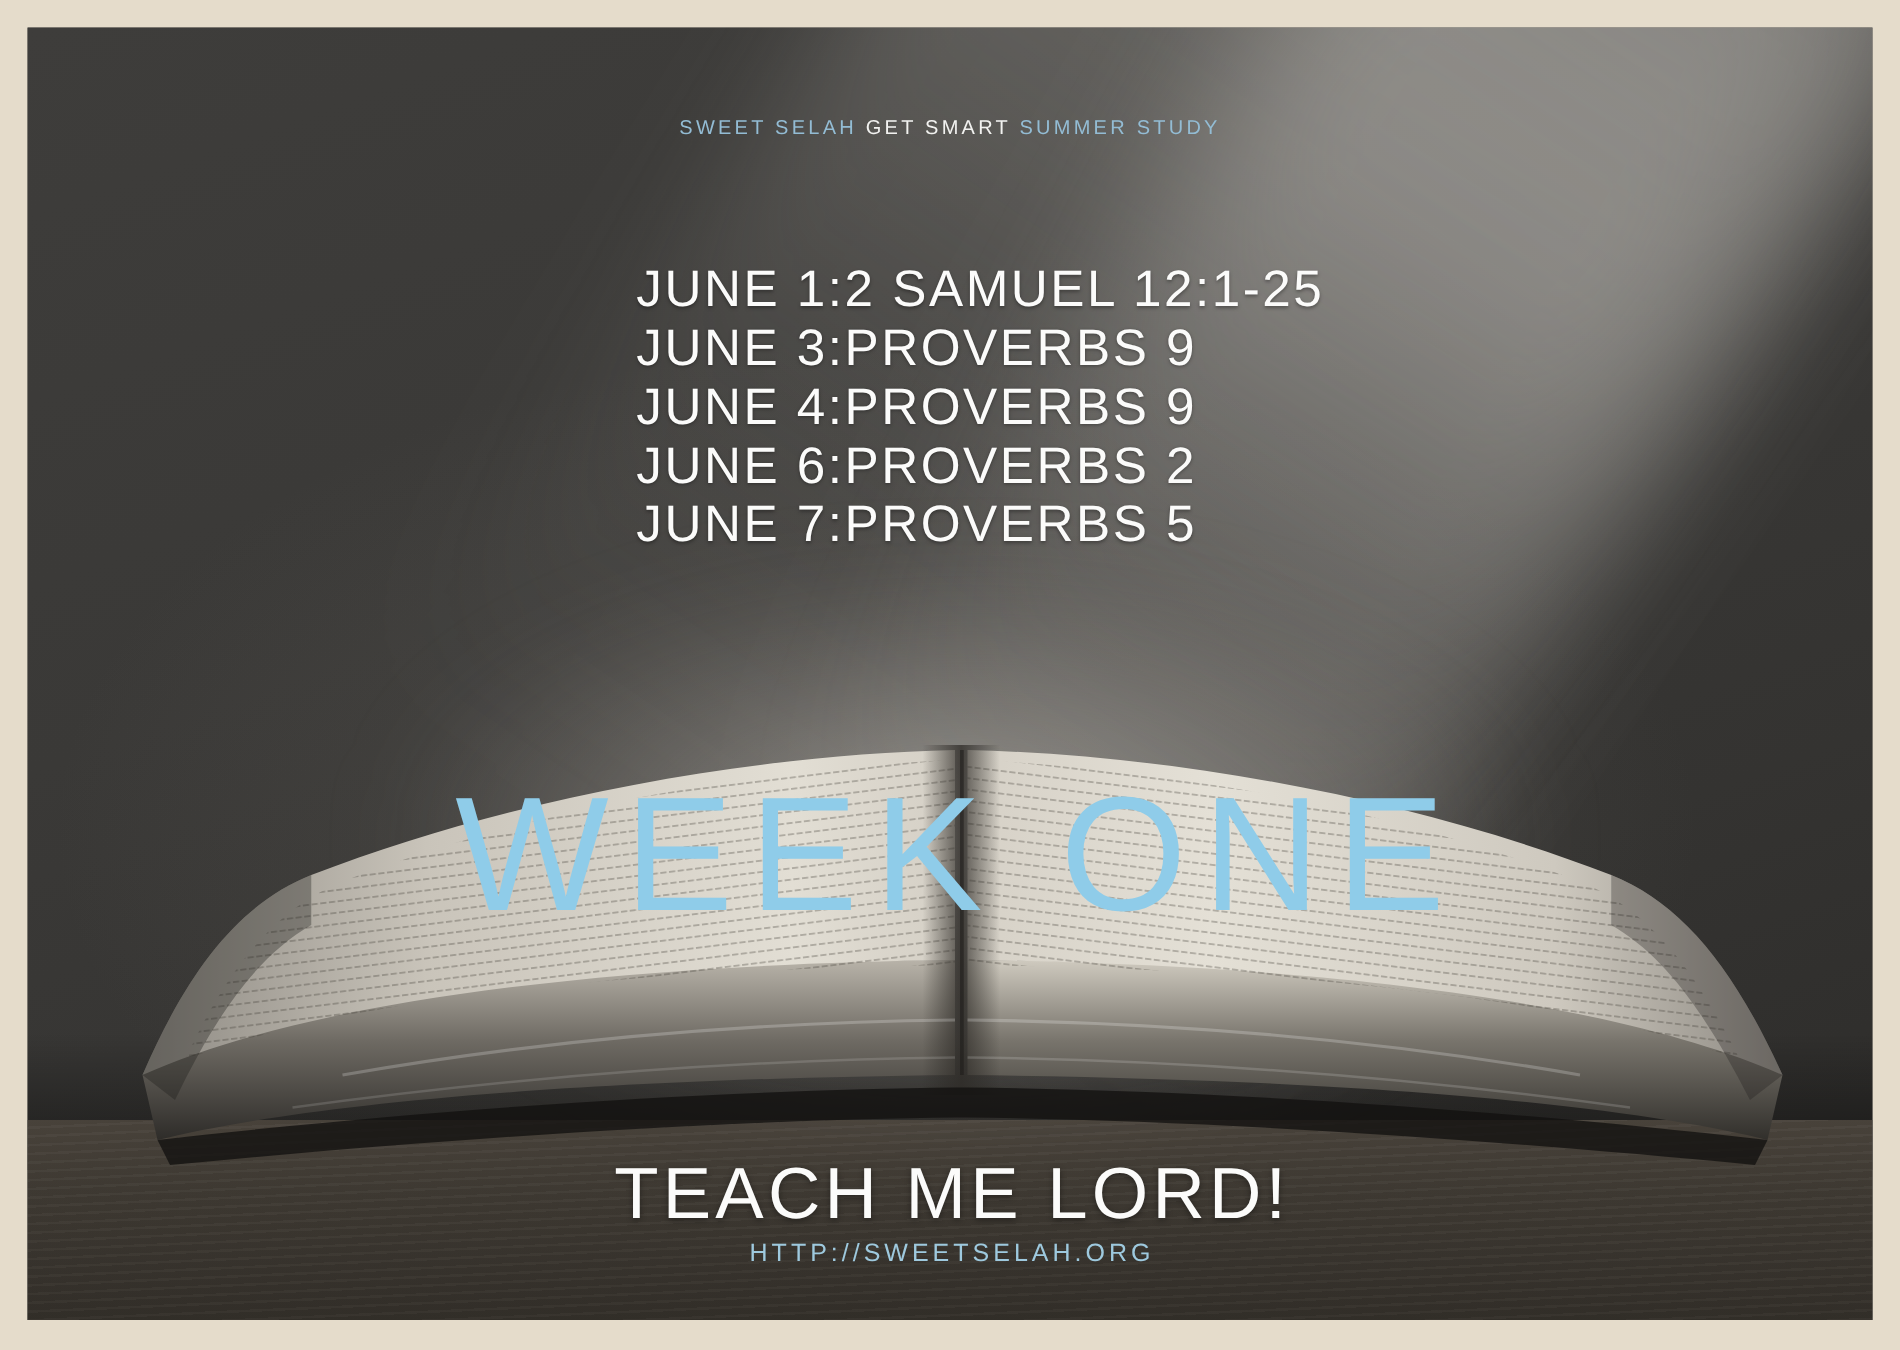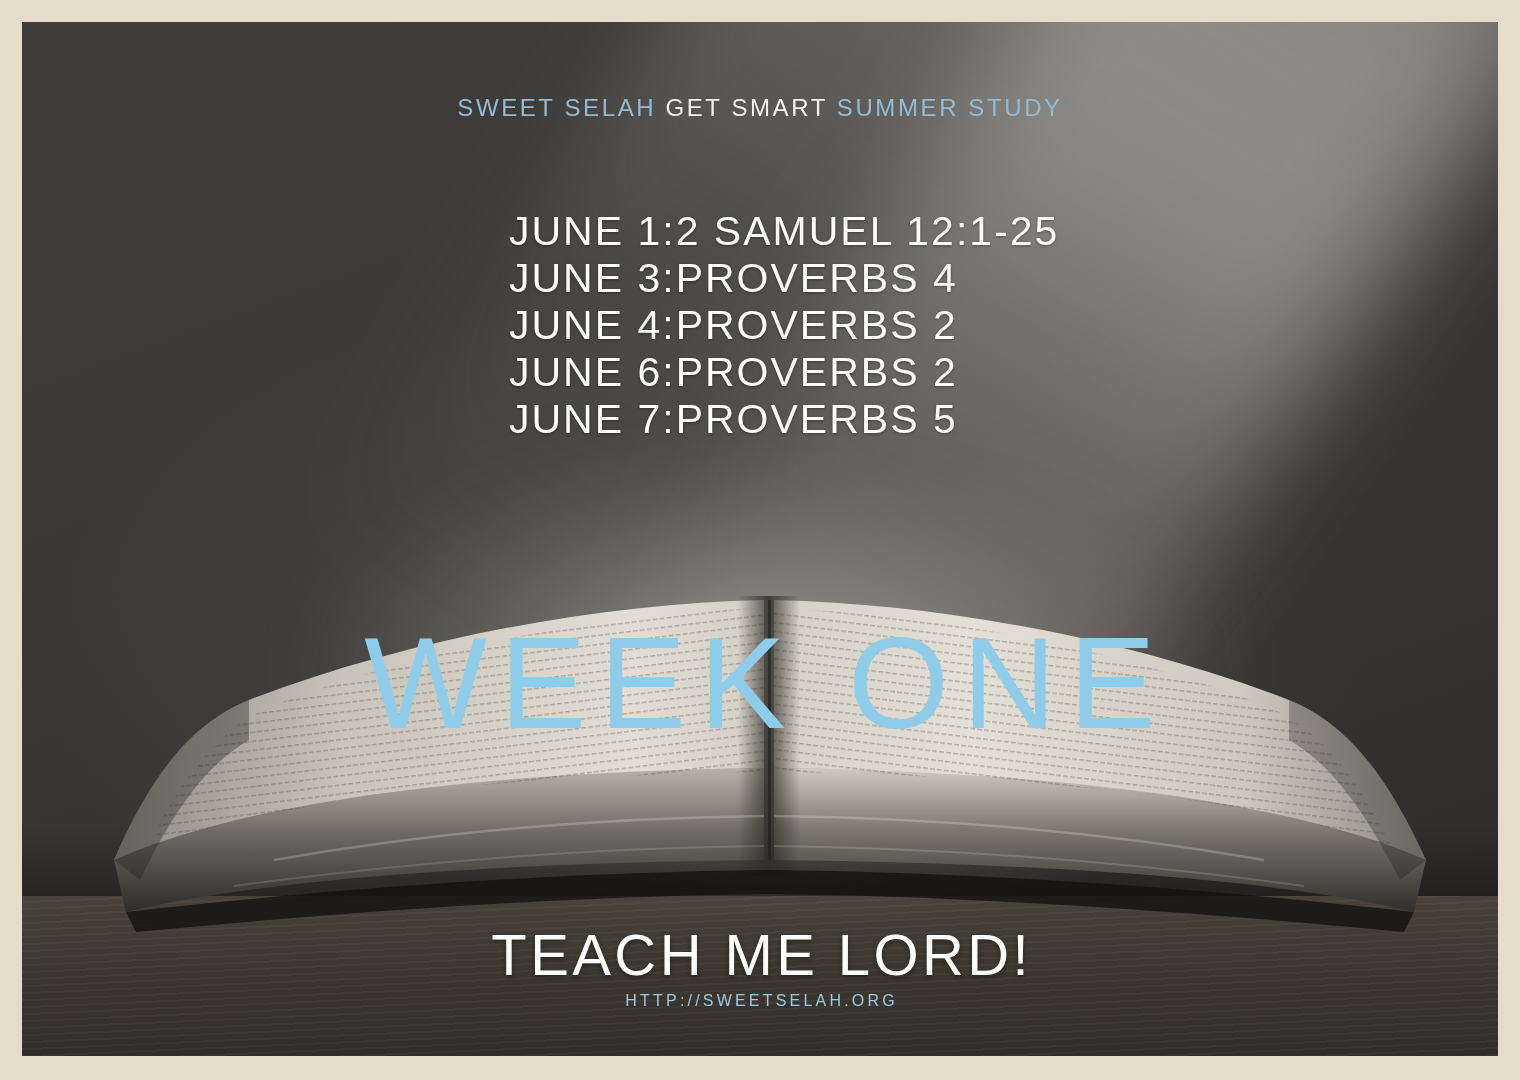--- a/index.html
+++ b/index.html
@@ -128,21 +128,21 @@
     position: absolute;
     inset: 0;
   }
 
   #study-header {
     position: absolute;
     top: 72px;
     left: 0;
     width: 100%;
     text-align: center;
-    font-size: 24px;
+    font-size: 16px;
     letter-spacing: 2.6px;
     font-weight: 400;
     white-space: nowrap;
   }
   #study-header .blue { color: #93bcd4; }
   #study-header .white { color: #f2f2f0; }
 
   #reading-list {
     position: absolute;
     top: 186px;
@@ -187,21 +187,21 @@
     text-shadow: 0 2px 5px rgba(0,0,0,0.4);
   }
 
   #site-url {
     position: absolute;
     top: 970px;
     left: 0;
     width: 100%;
     text-align: center;
     color: #9ec9de;
-    font-size: 16px;
+    font-size: 20px;
     font-weight: 300;
     letter-spacing: 3.2px;
     text-indent: 3.2px;
     white-space: nowrap;
   }
 </style>
 </head>
 <body>
 
 <div id="poster-frame">
@@ -277,22 +277,22 @@
     </svg>
 
     <div class="layer-text">
 
       <div id="study-header">
         <span class="blue">SWEET SELAH </span><span class="white">GET SMART </span><span class="blue">SUMMER STUDY</span>
       </div>
 
       <div id="reading-list">
         <div class="reading-row">JUNE 1:2 SAMUEL 12:1-25</div>
-        <div class="reading-row">JUNE 3:PROVERBS 4</div>
-        <div class="reading-row">JUNE 4:PROVERBS 2</div>
+        <div class="reading-row">JUNE 3:PROVERBS 9</div>
+        <div class="reading-row">JUNE 4:PROVERBS 9</div>
         <div class="reading-row">JUNE 6:PROVERBS 2</div>
         <div class="reading-row">JUNE 7:PROVERBS 5</div>
       </div>
 
       <div id="call-to-action">TEACH ME LORD!</div>
 
       <div id="week-title">WEEK ONE</div>
 
       <div id="site-url">HTTP://SWEETSELAH.ORG</div>
 

